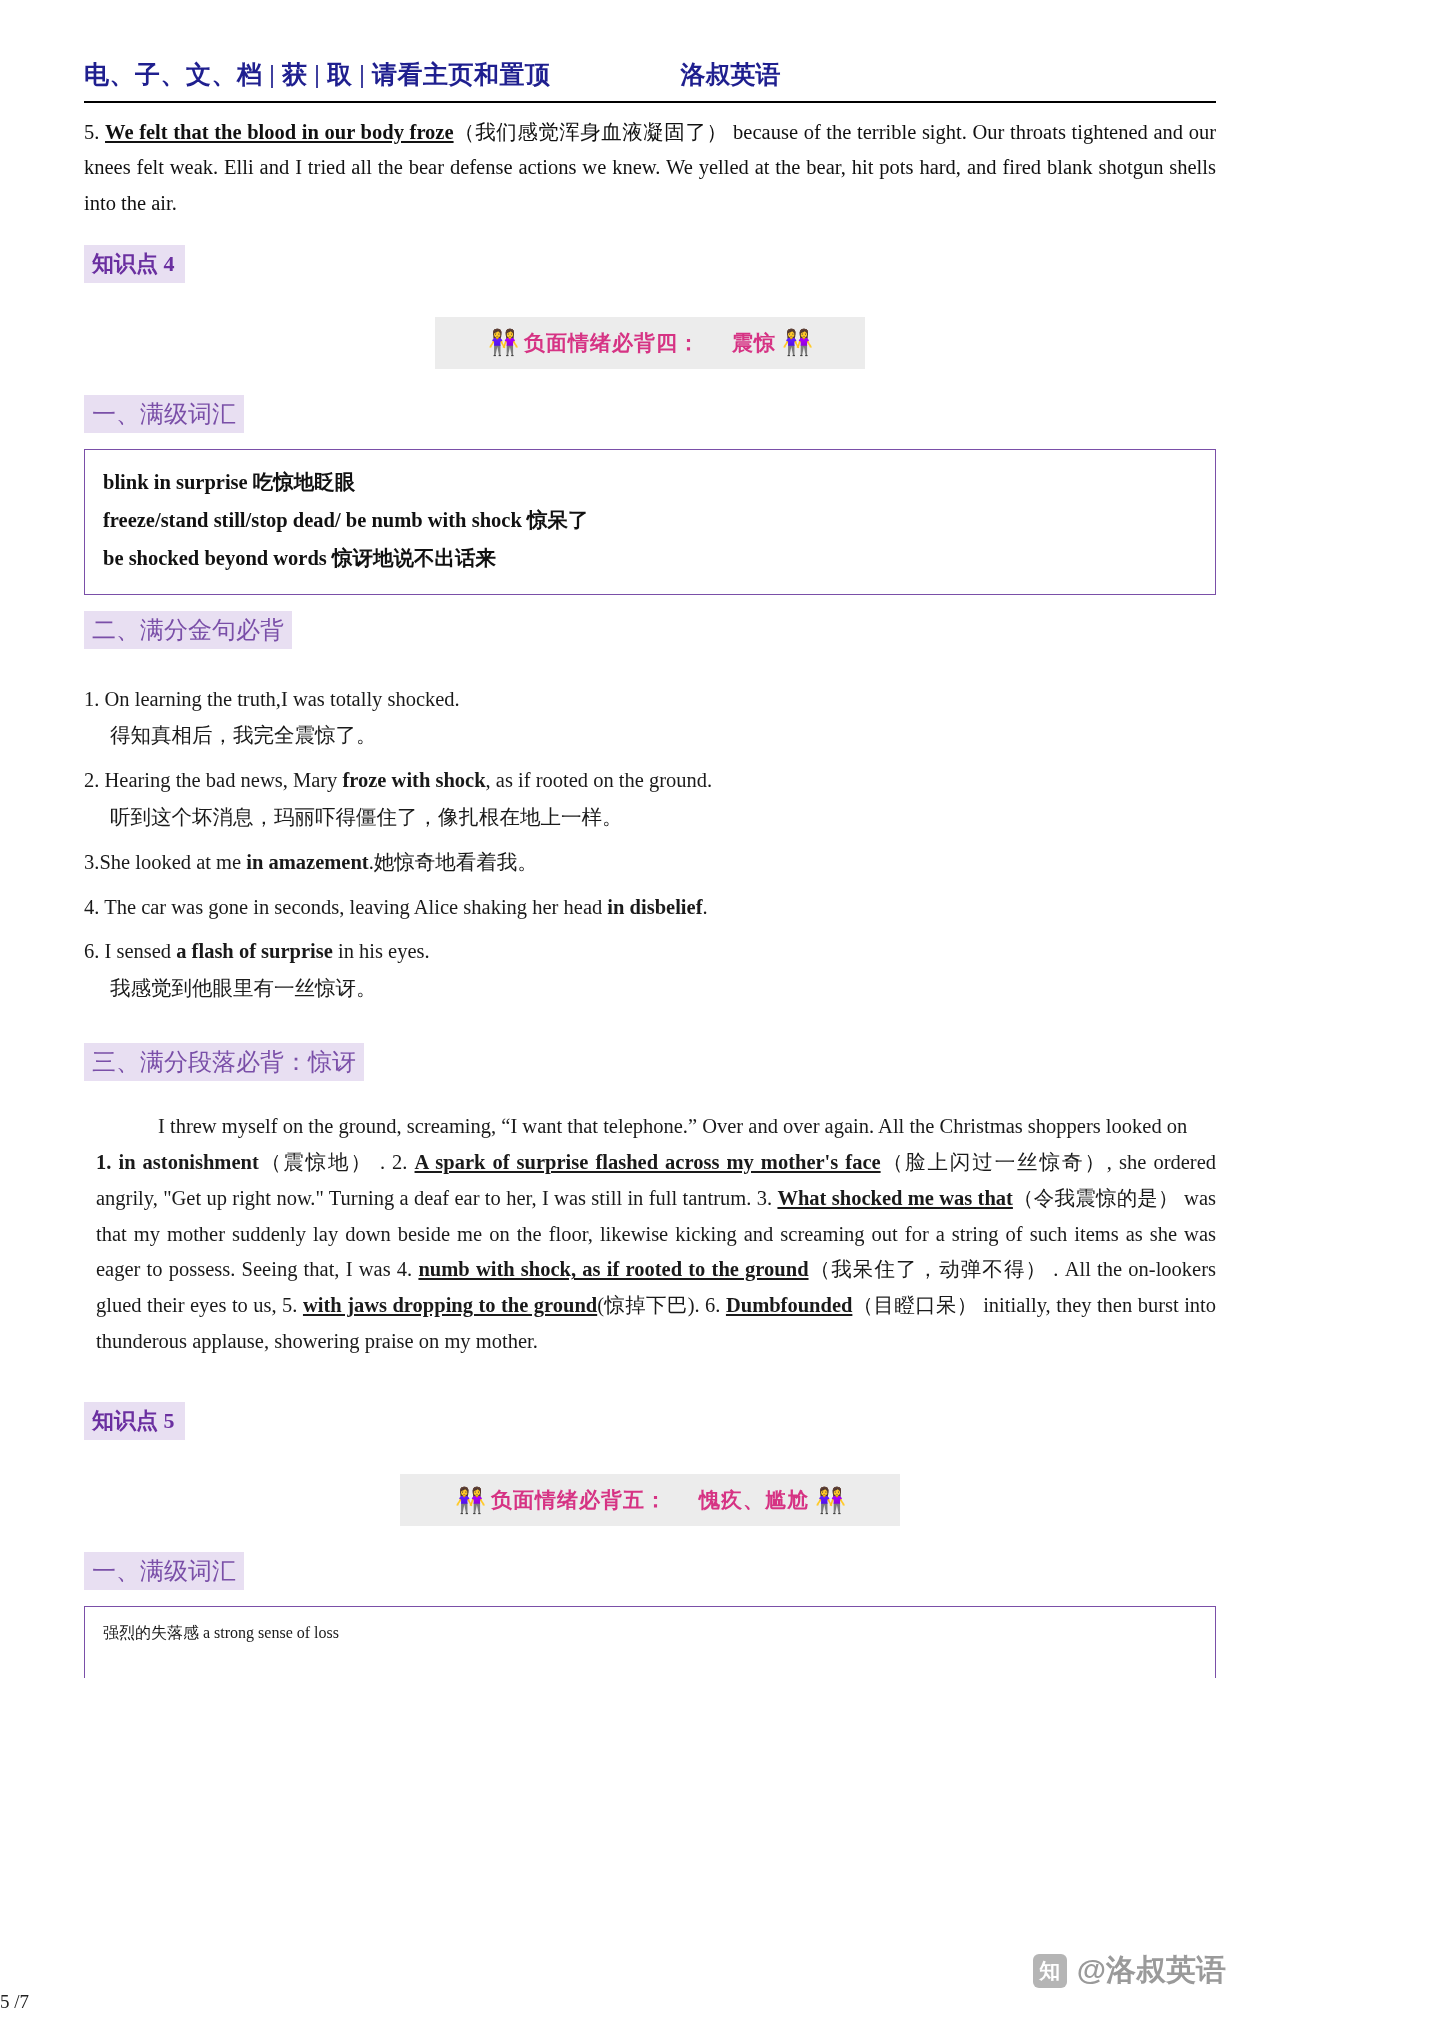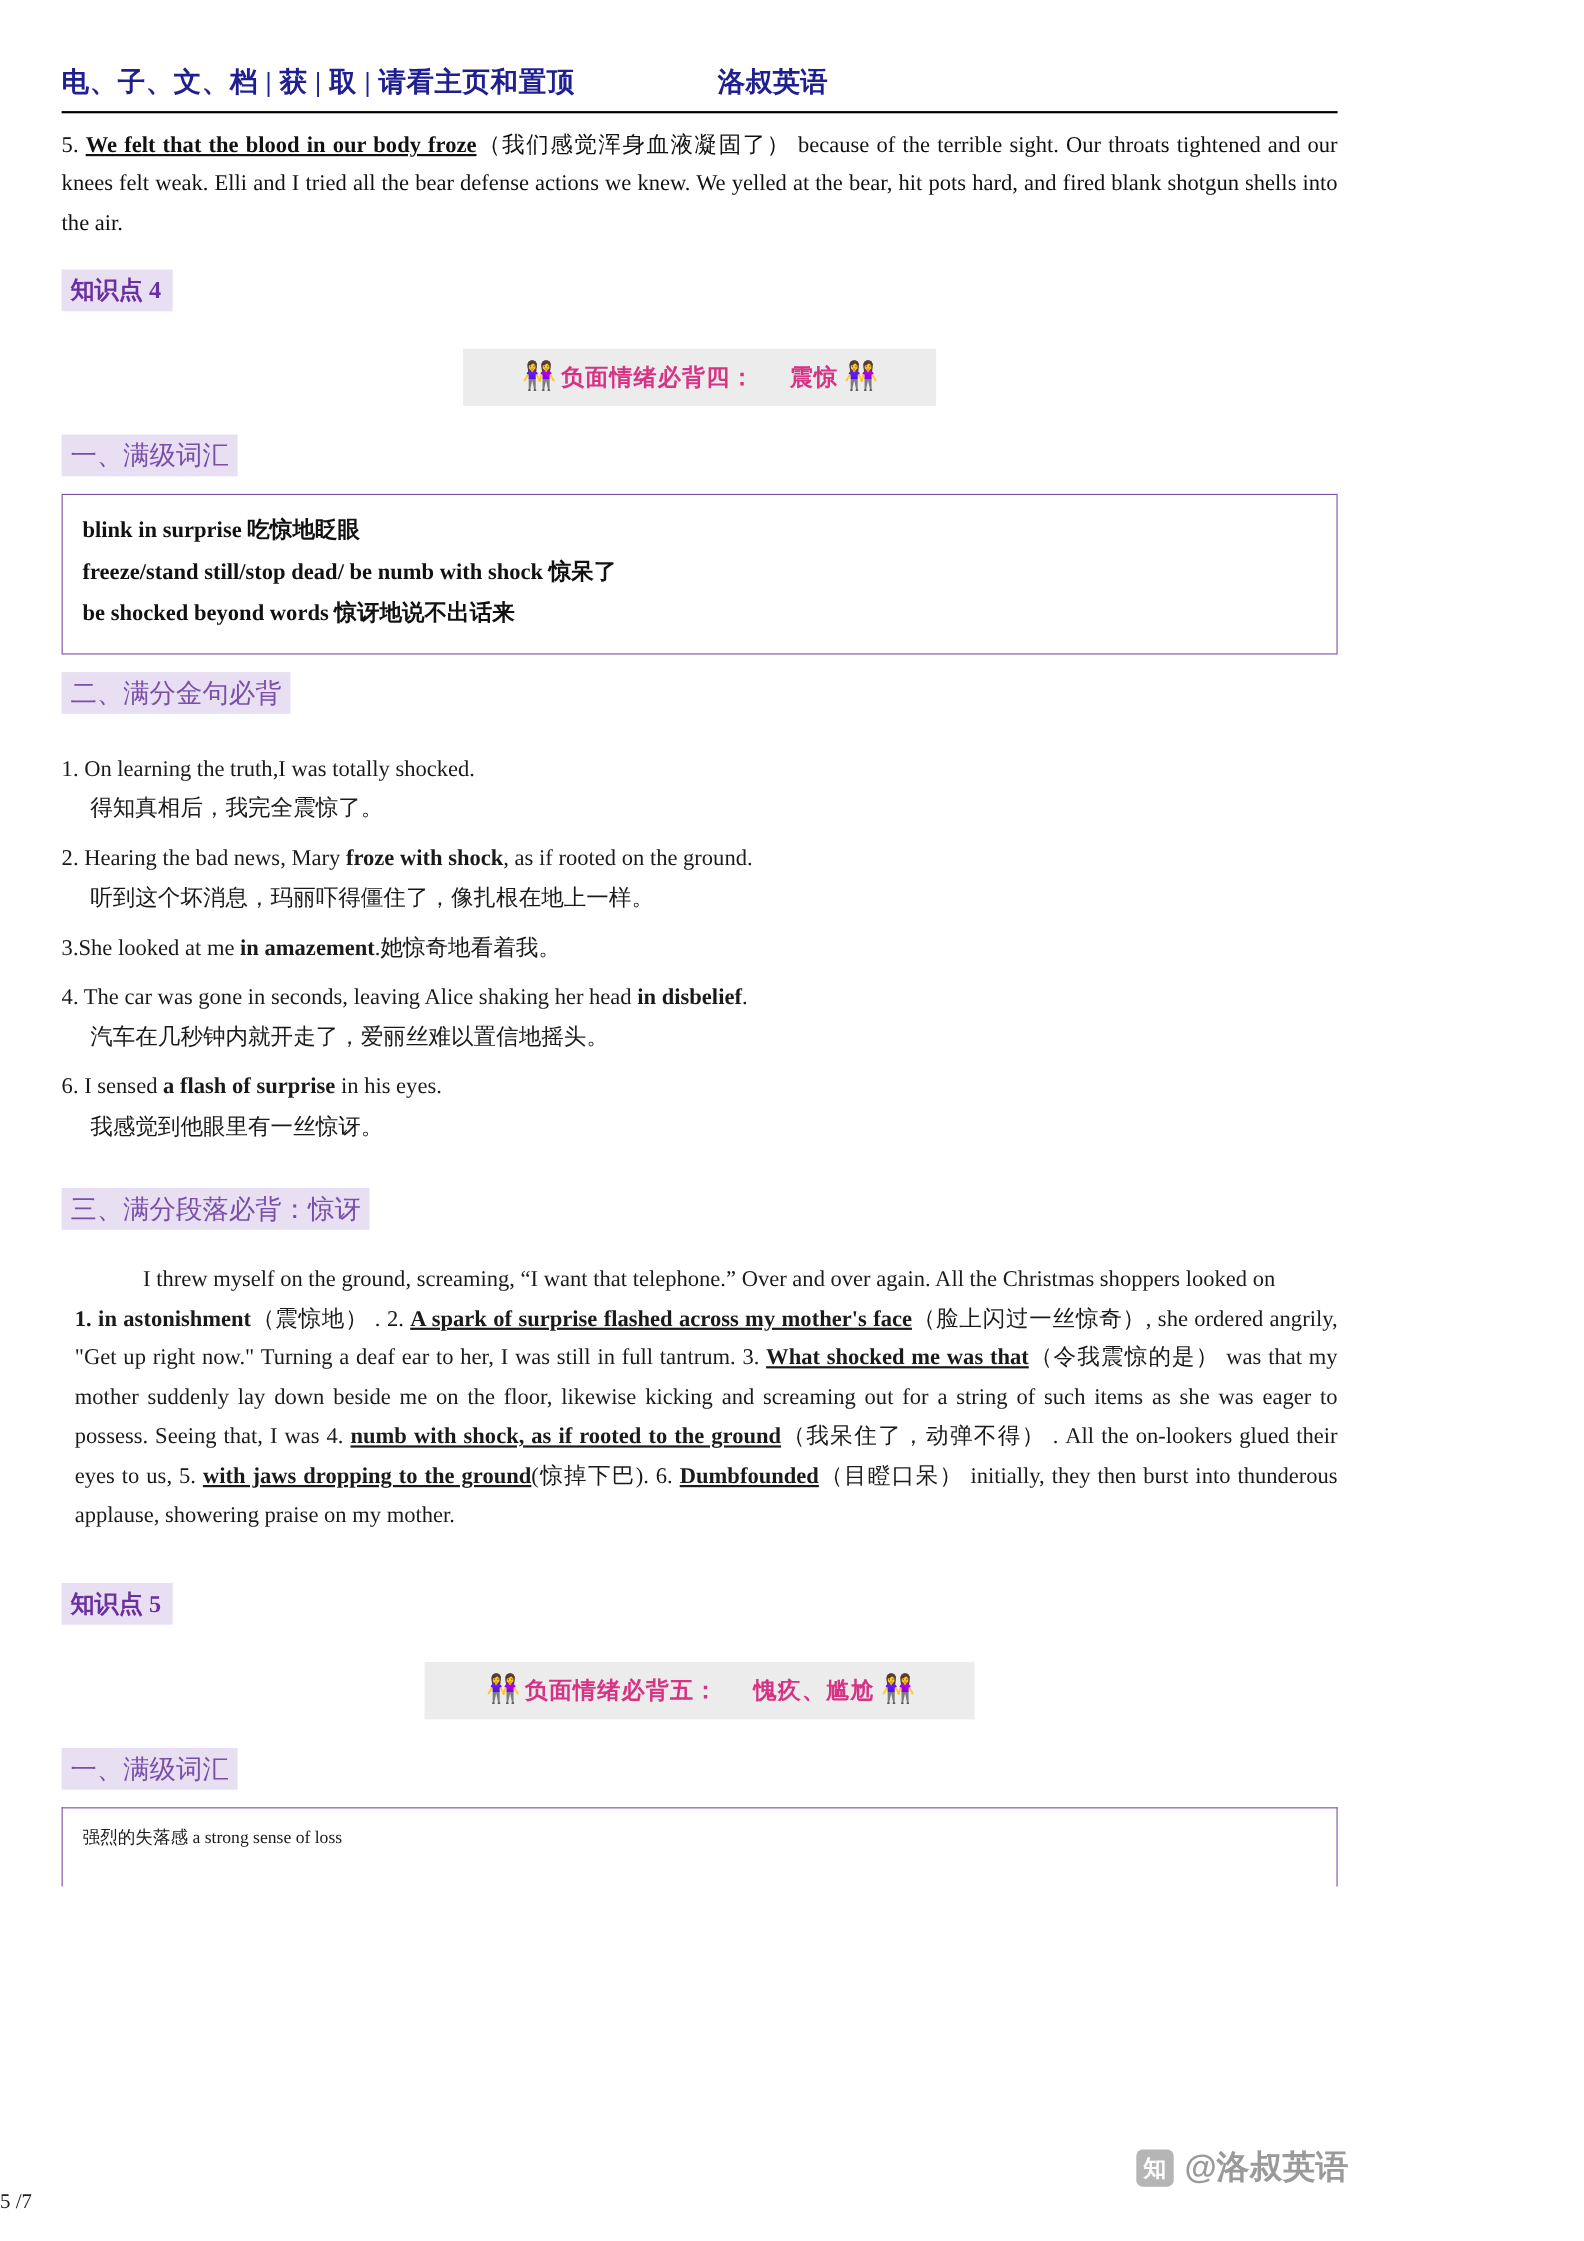--- a/index.html
+++ b/index.html
@@ -12,21 +12,21 @@
     min-height: 2037px;
     font-family: "Liberation Serif", serif;
     color: #1a1a1a;
     position: relative;
   }
   .page {
     width: 1272px;
     min-height: 2037px;
     position: relative;
     box-sizing: border-box;
-    padding: 0 48px 0 48px;
+    padding: 0 48px 0 76px;
   }
   
   .header-row {
     display: flex;
     align-items: baseline;
     padding-top: 58px;
     padding-left: 8px;
   }
   .header-left {
     font-family: "Liberation Serif", serif;
@@ -248,21 +248,20 @@
     </div>
     <div class="sent sent-gap">
       <span class="en"><span>2.</span><span> Hearing the bad news, Mary </span><span class="b">froze with shock</span><span>, as if rooted on the ground.</span></span>
       <span class="zh">听到这个坏消息，玛丽吓得僵住了，像扎根在地上一样。</span>
     </div>
     <div class="sent sent-gap">
       <span class="en"><span>3.</span><span>She looked at me </span><span class="b">in amazement</span><span>.她惊奇地看着我。</span></span>
     </div>
     <div class="sent sent-gap">
       <span class="en"><span>4.</span><span> The car was gone in seconds, leaving Alice shaking her head </span><span class="b">in disbelief</span><span>.</span></span>
-      <span class="zh">汽车在几秒钟内就开走了，爱丽丝难以置信地摇头。</span>
     </div>
     <div class="sent">
       <span class="en"><span>6.</span><span> I sensed </span><span class="b">a flash of surprise</span><span> in his eyes.</span></span>
       <span class="zh">我感觉到他眼里有一丝惊讶。</span>
     </div>
   </div>
 
   <div class="subhead" style="margin-top:34px;">三、满分段落必背：惊讶</div>
 
   <div class="para-block">

